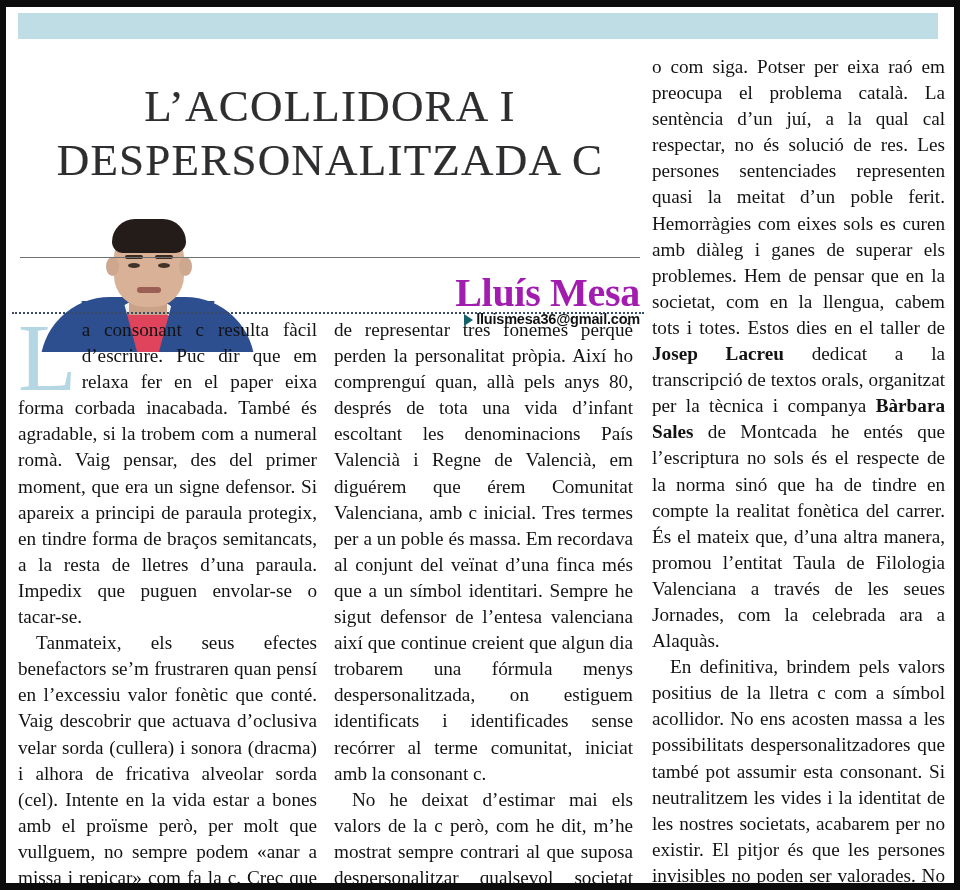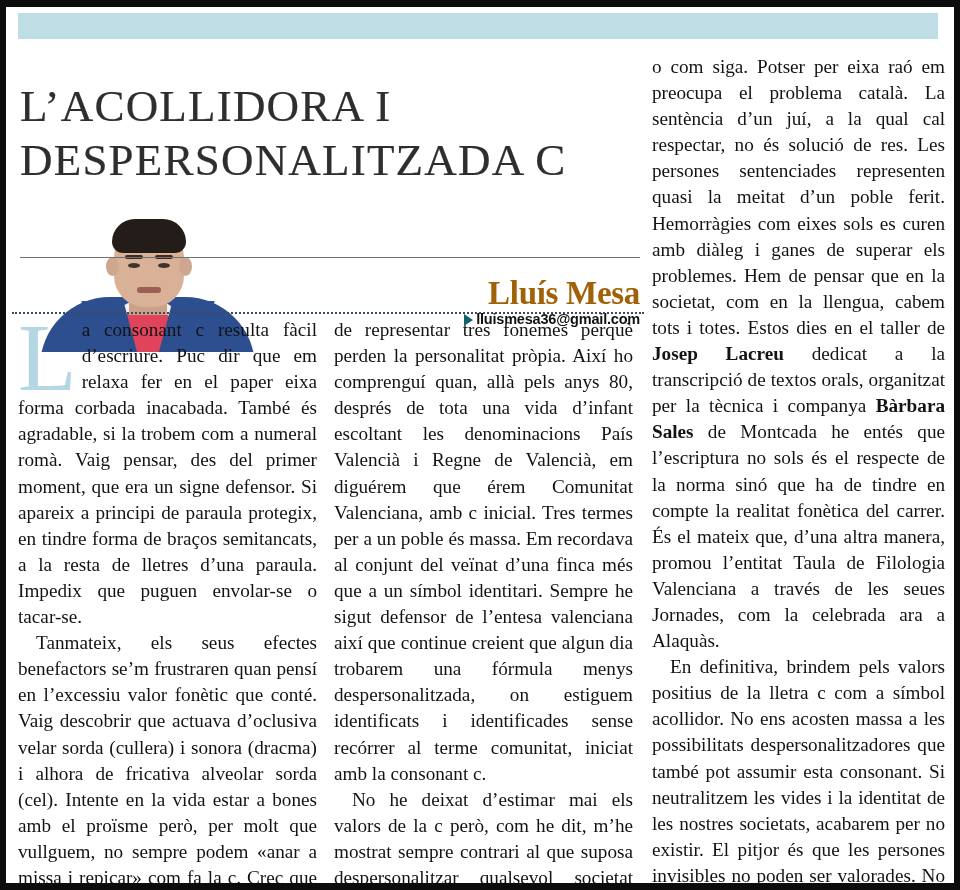--- a/index.html
+++ b/index.html
@@ -51,21 +51,21 @@
     top: 40px;
     width: 948px;
     height: 255px;
   }
 
   .headline {
     position: absolute;
     left: 14px;
     top: 32px;
     width: 620px;
-    text-align: left;
+    text-align: center;
     font-family: "Liberation Serif", serif;
     font-weight: 400;
     font-size: 45px;
     line-height: 54px;
     letter-spacing: 1.2px;
     color: #2e2e30;
     white-space: pre-line;
     -webkit-text-stroke: 0.2px #2e2e30;
   }
 
@@ -236,23 +236,23 @@
   .byline {
     position: absolute;
     right: 314px;
     top: 228px;
     width: 330px;
     text-align: right;
   }
   .byline-name {
     font-family: "Liberation Serif", serif;
     font-weight: bold;
-    font-size: 33px;
+    font-size: 40px;
     line-height: 36px;
-    color: #a16207;
+    color: #a21caf;
     letter-spacing: -0.3px;
   }
   .byline-mail {
     font-family: "Liberation Sans", sans-serif;
     font-weight: bold;
     font-size: 14.5px;
     line-height: 17px;
     color: #111111;
     letter-spacing: -0.2px;
     display: flex;

